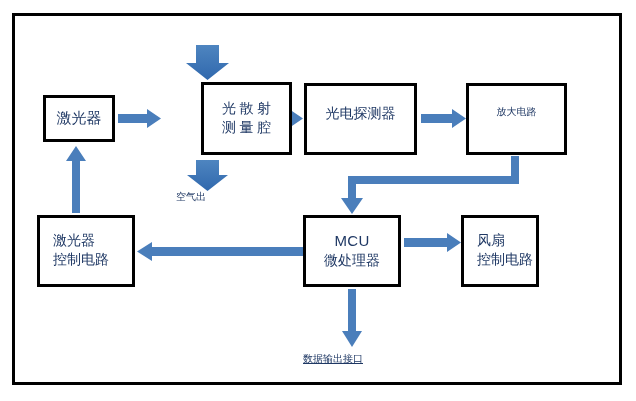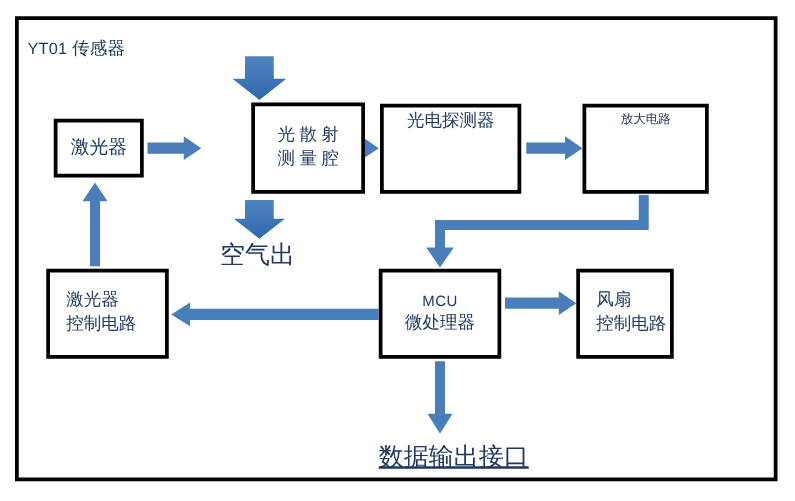--- a/index.html
+++ b/index.html
@@ -28,42 +28,41 @@
   
   .block{
     position:absolute;border:3px solid #000000;background:#ffffff;
     box-sizing:border-box;display:flex;flex-direction:column;
     align-items:center;justify-content:center;
     color:#1f3864;line-height:1.35;
   }
   .block .ln{display:block;white-space:nowrap;}
   .block.lefttext{align-items:flex-start;}
   .block.lefttext .ln{padding-left:13px;}
-  .block.topalign{justify-content:flex-start;padding-top:3px;}
+  .block.topalign{justify-content:flex-start;padding-top:19px;}
   .block .mono-lat{
     font-family:"Liberation Sans","DejaVu Sans",sans-serif;
-    font-size:12px;letter-spacing:0.3px;
+    font-size:15px;letter-spacing:0.3px;
   }
 
   
   .flabel{
     position:absolute;color:#1f3864;white-space:nowrap;
-    font-size:20px;
+    font-size:10px;
   }
 
   
   svg.wires{position:absolute;left:0;top:0;width:636px;height:401px;overflow:visible;}
 </style>
 </head>
 <body>
 
 <div id="canvas">
 
   <div class="enclosure"></div>
-  <div class="enclosure-title"><span>YT01</span> <span class="cjk">传感器</span></div>
 
   <svg class="wires" viewBox="0 0 636 401">
     <defs>
       <linearGradient id="bigArrowGrad" x1="0" y1="0" x2="1" y2="0">
         <stop offset="0%" stop-color="#5b8ec6"></stop>
         <stop offset="45%" stop-color="#3d73b4"></stop>
         <stop offset="100%" stop-color="#2f68ab"></stop>
       </linearGradient>
       <linearGradient id="bigArrowGradV" x1="0" y1="0" x2="0" y2="1">
         <stop offset="0%" stop-color="#4e85c0"></stop>

